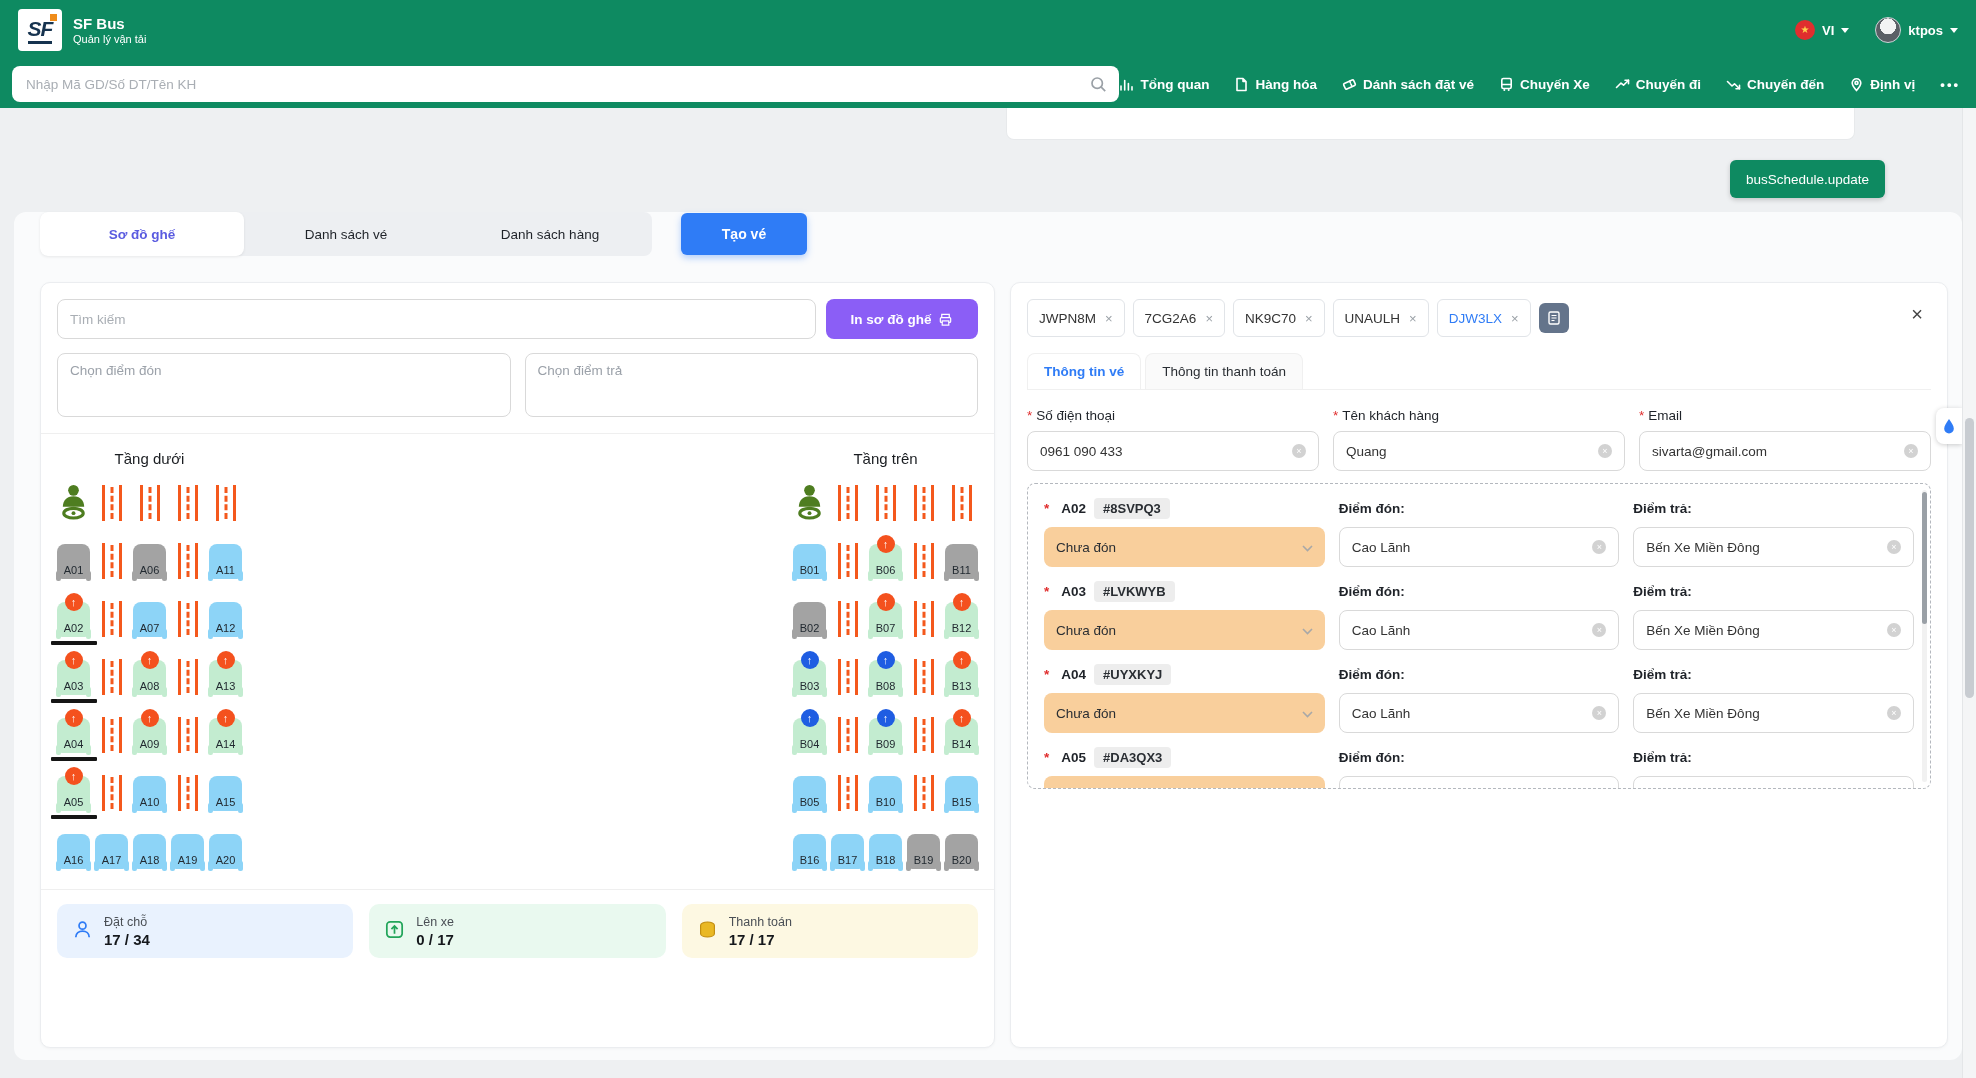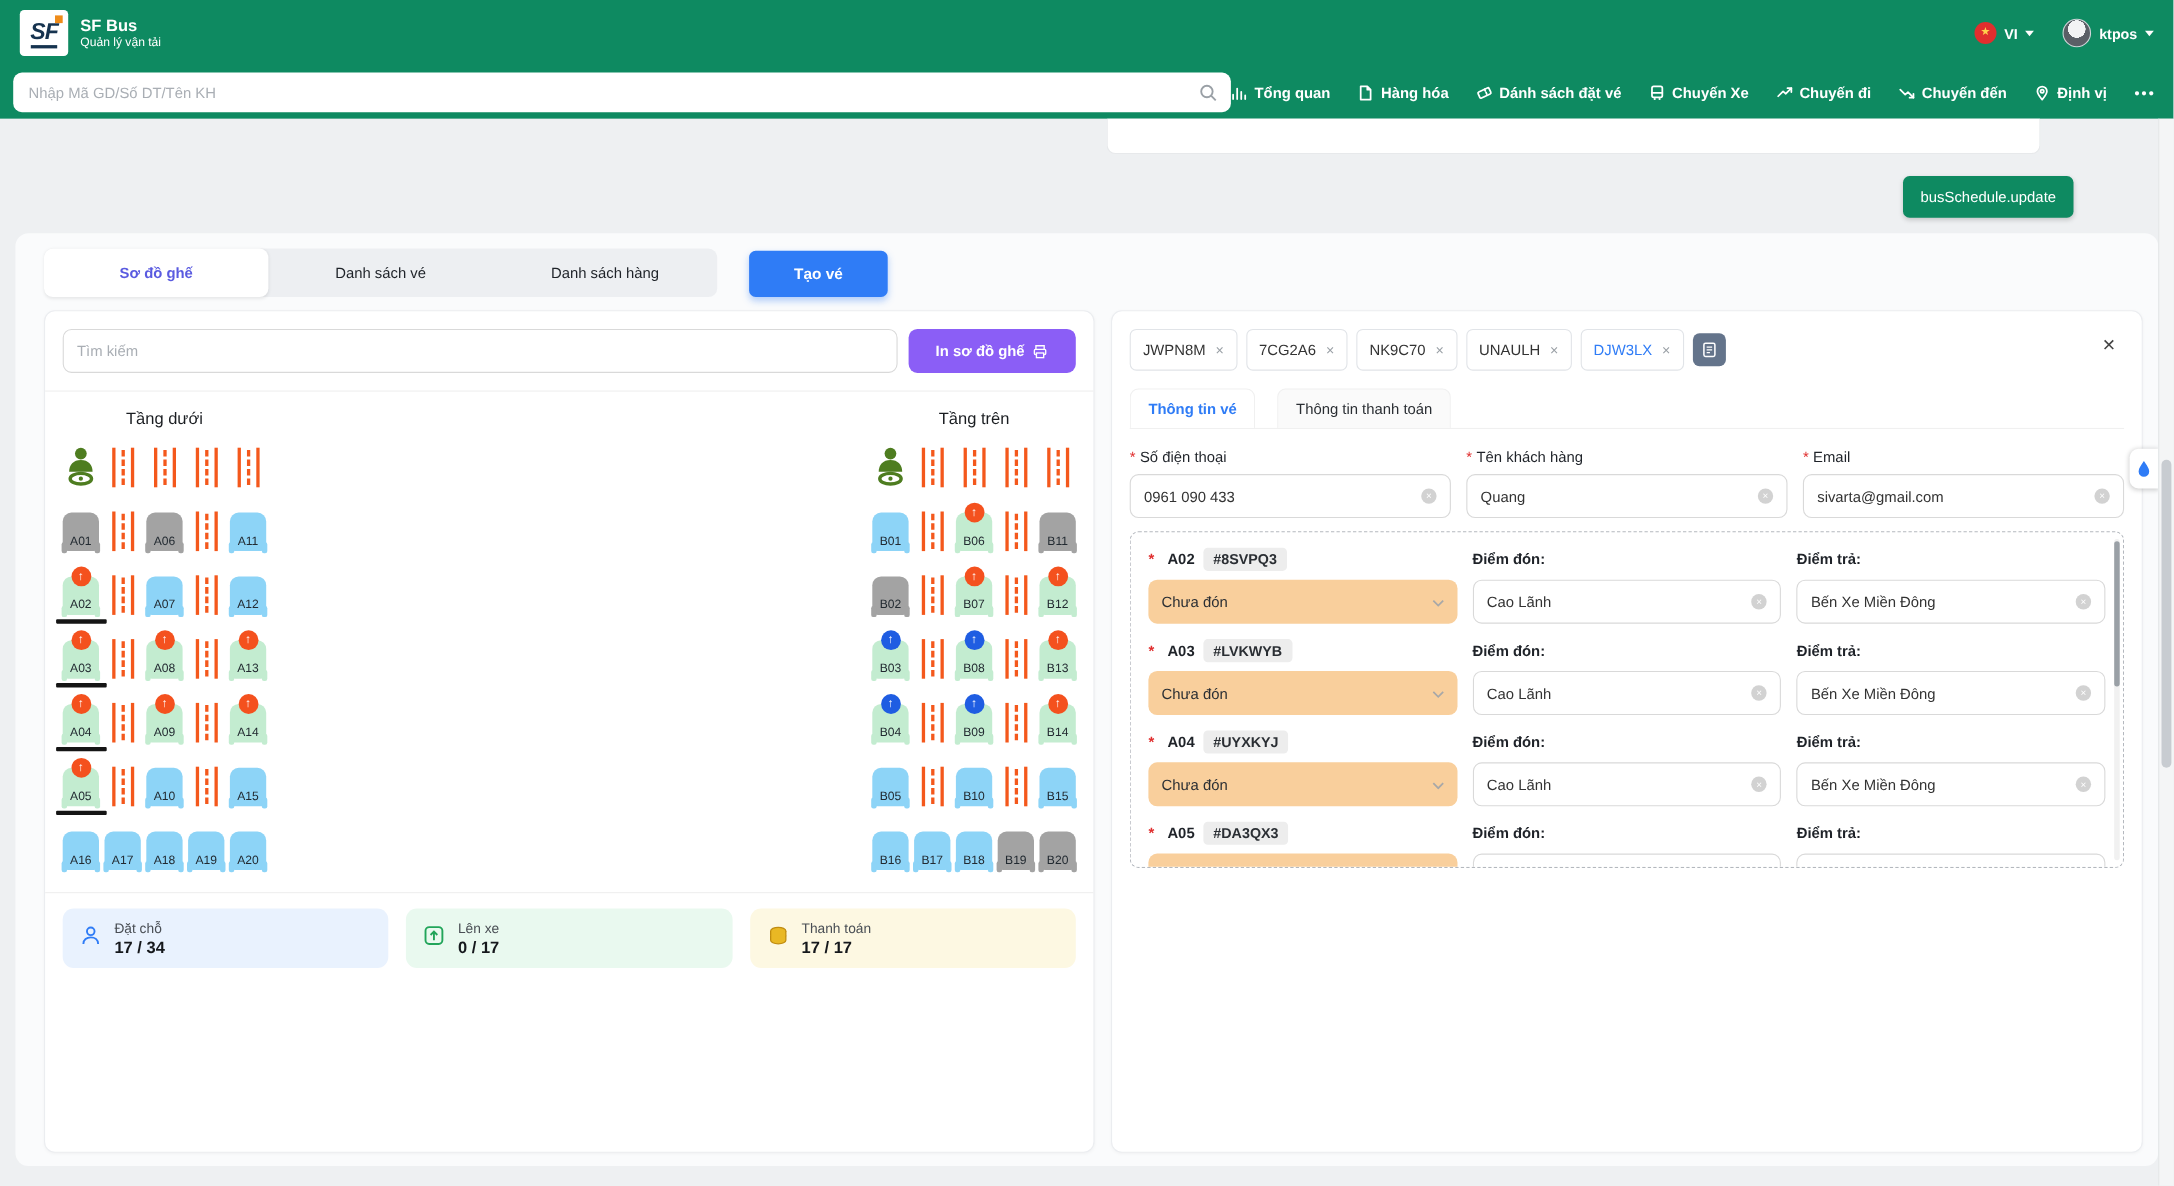--- a/index.html
+++ b/index.html
@@ -36,21 +36,21 @@
 
   
   .page{position:absolute;top:108px;left:0;right:0;bottom:0;background:#eef0f2;}
   .partial-card{position:absolute;left:1006px;top:0;width:849px;height:32px;background:#fff;
     border:1px solid #e7e9eb;border-top:none;border-radius:0 0 8px 8px;}
   .btn-update{position:absolute;left:1730px;top:52px;height:38px;padding:0 16px;background:#0e8a61;color:#fff;
     border:none;border-radius:6px;font-size:13.5px;font-family:inherit;cursor:pointer;box-shadow:0 2px 5px rgba(0,0,0,.18);}
 
   .wrapper{position:absolute;left:14px;top:104px;width:1948px;height:848px;background:#fafbfc;border-radius:12px;}
 
-  .tabsrow{position:absolute;left:26px;top:14px;display:flex;align-items:flex-end;}
+  .tabsrow{position:absolute;left:26px;top:0;display:flex;align-items:center;}
   .segmented{width:612px;height:44px;background:#edeff2;border-radius:8px;display:flex;}
   .seg-tab{flex:1;display:grid;place-items:center;font-size:13.5px;color:#1f2329;cursor:pointer;border-radius:8px;}
   .seg-tab.active{background:#fff;color:#5a5be0;font-weight:bold;box-shadow:0 1px 3px rgba(0,0,0,.08);}
   .btn-create{margin-left:29px;width:126px;height:42px;background:#2f7cf6;color:#fff;border:none;border-radius:6px;
     font-size:14px;font-weight:bold;font-family:inherit;cursor:pointer;box-shadow:0 3px 7px rgba(47,124,246,.35);}
 
   .card{position:absolute;top:70px;background:#fff;border:1px solid #ebedf0;border-radius:10px;
     box-shadow:0 1px 3px rgba(0,0,0,.04);padding:16px;}
   .left-card{left:26px;width:955px;height:766px;}
   .right-card{left:996px;width:938px;height:766px;}
@@ -96,21 +96,21 @@
 
   
   .panel-close{position:absolute;top:20px;right:18px;border:none;background:none;font-size:20px;color:#444;cursor:pointer;line-height:20px;font-family:inherit;}
   .chips-row{display:flex;align-items:center;gap:8px;}
   .chip{height:38px;padding:0 11px;border:1px solid #e1e4e8;border-radius:6px;background:#fff;display:flex;
     align-items:center;gap:9px;font-size:13.5px;color:#333;cursor:pointer;white-space:nowrap;}
   .chip .chip-x{color:#9aa0a6;font-size:13px;cursor:pointer;}
   .chip.active{color:#2f7cf6;}
   .note-btn{width:30px;height:30px;border:none;border-radius:6px;background:#64748b;display:grid;place-items:center;cursor:pointer;}
 
-  .subtabs{margin-top:16px;border-bottom:1px solid #f0f0f0;display:flex;gap:20px;}
+  .subtabs{margin-top:16px;border-bottom:1px solid #f0f0f0;display:flex;gap:4px;}
   .subtab{padding:10px 16px;font-size:13.5px;color:#2a2e33;background:#fafafa;border:1px solid #f0f0f0;
     border-bottom:none;border-radius:8px 8px 0 0;cursor:pointer;}
   .subtab.active{background:#fff;color:#2f7cf6;font-weight:bold;}
 
   .fields{display:grid;grid-template-columns:1fr 1fr 1fr;gap:14px;margin-top:18px;}
   .flabel{font-size:13.5px;color:#1f2329;margin-bottom:8px;}
   .req{color:#e02e2e;margin-right:4px;}
   .finput{height:40px;border:1px solid #d9d9d9;border-radius:8px;display:flex;align-items:center;
     justify-content:space-between;padding:0 12px;font-size:13.5px;color:#333;cursor:text;}
   .clear{width:14px;height:14px;border-radius:50%;background:#d2d2d2;color:#fff;font-size:9px;line-height:14px;
@@ -275,20 +275,24 @@
           <input class="seat-search" placeholder="Tìm kiếm" style="">
           <button class="btn-print">
             <span>In sơ đồ ghế</span>
             <svg width="15" height="15" viewBox="0 0 16 16">
                 <path d="M4 6V2.5h8V6" fill="none" stroke="#fff" stroke-width="1.3"></path>
                 <rect x="2.5" y="6" width="11" height="5" rx="1" fill="none" stroke="#fff" stroke-width="1.3"></rect>
                 <rect x="4.5" y="9.5" width="7" height="4.5" fill="#8b5ef6" stroke="#fff" stroke-width="1.3"></rect>
               </svg>
           </button>
         </div>
+        <div class="selects-row">
+          <div class="select-box">Chọn điểm đón</div>
+          <div class="select-box">Chọn điểm trả</div>
+        </div>
         <div class="divider"></div>
         <div class="seatmap" id="seatmap">
             <div class="deck">
               <div class="deck-title">Tầng dưới</div>
               <div class="deck-rows">
                 <div class="srow">
                   <div class="cell">
                     <span>
                       <svg class="driver" width="33" height="37" viewBox="0 0 34 38">
                         <g fill="#4e7d20">

